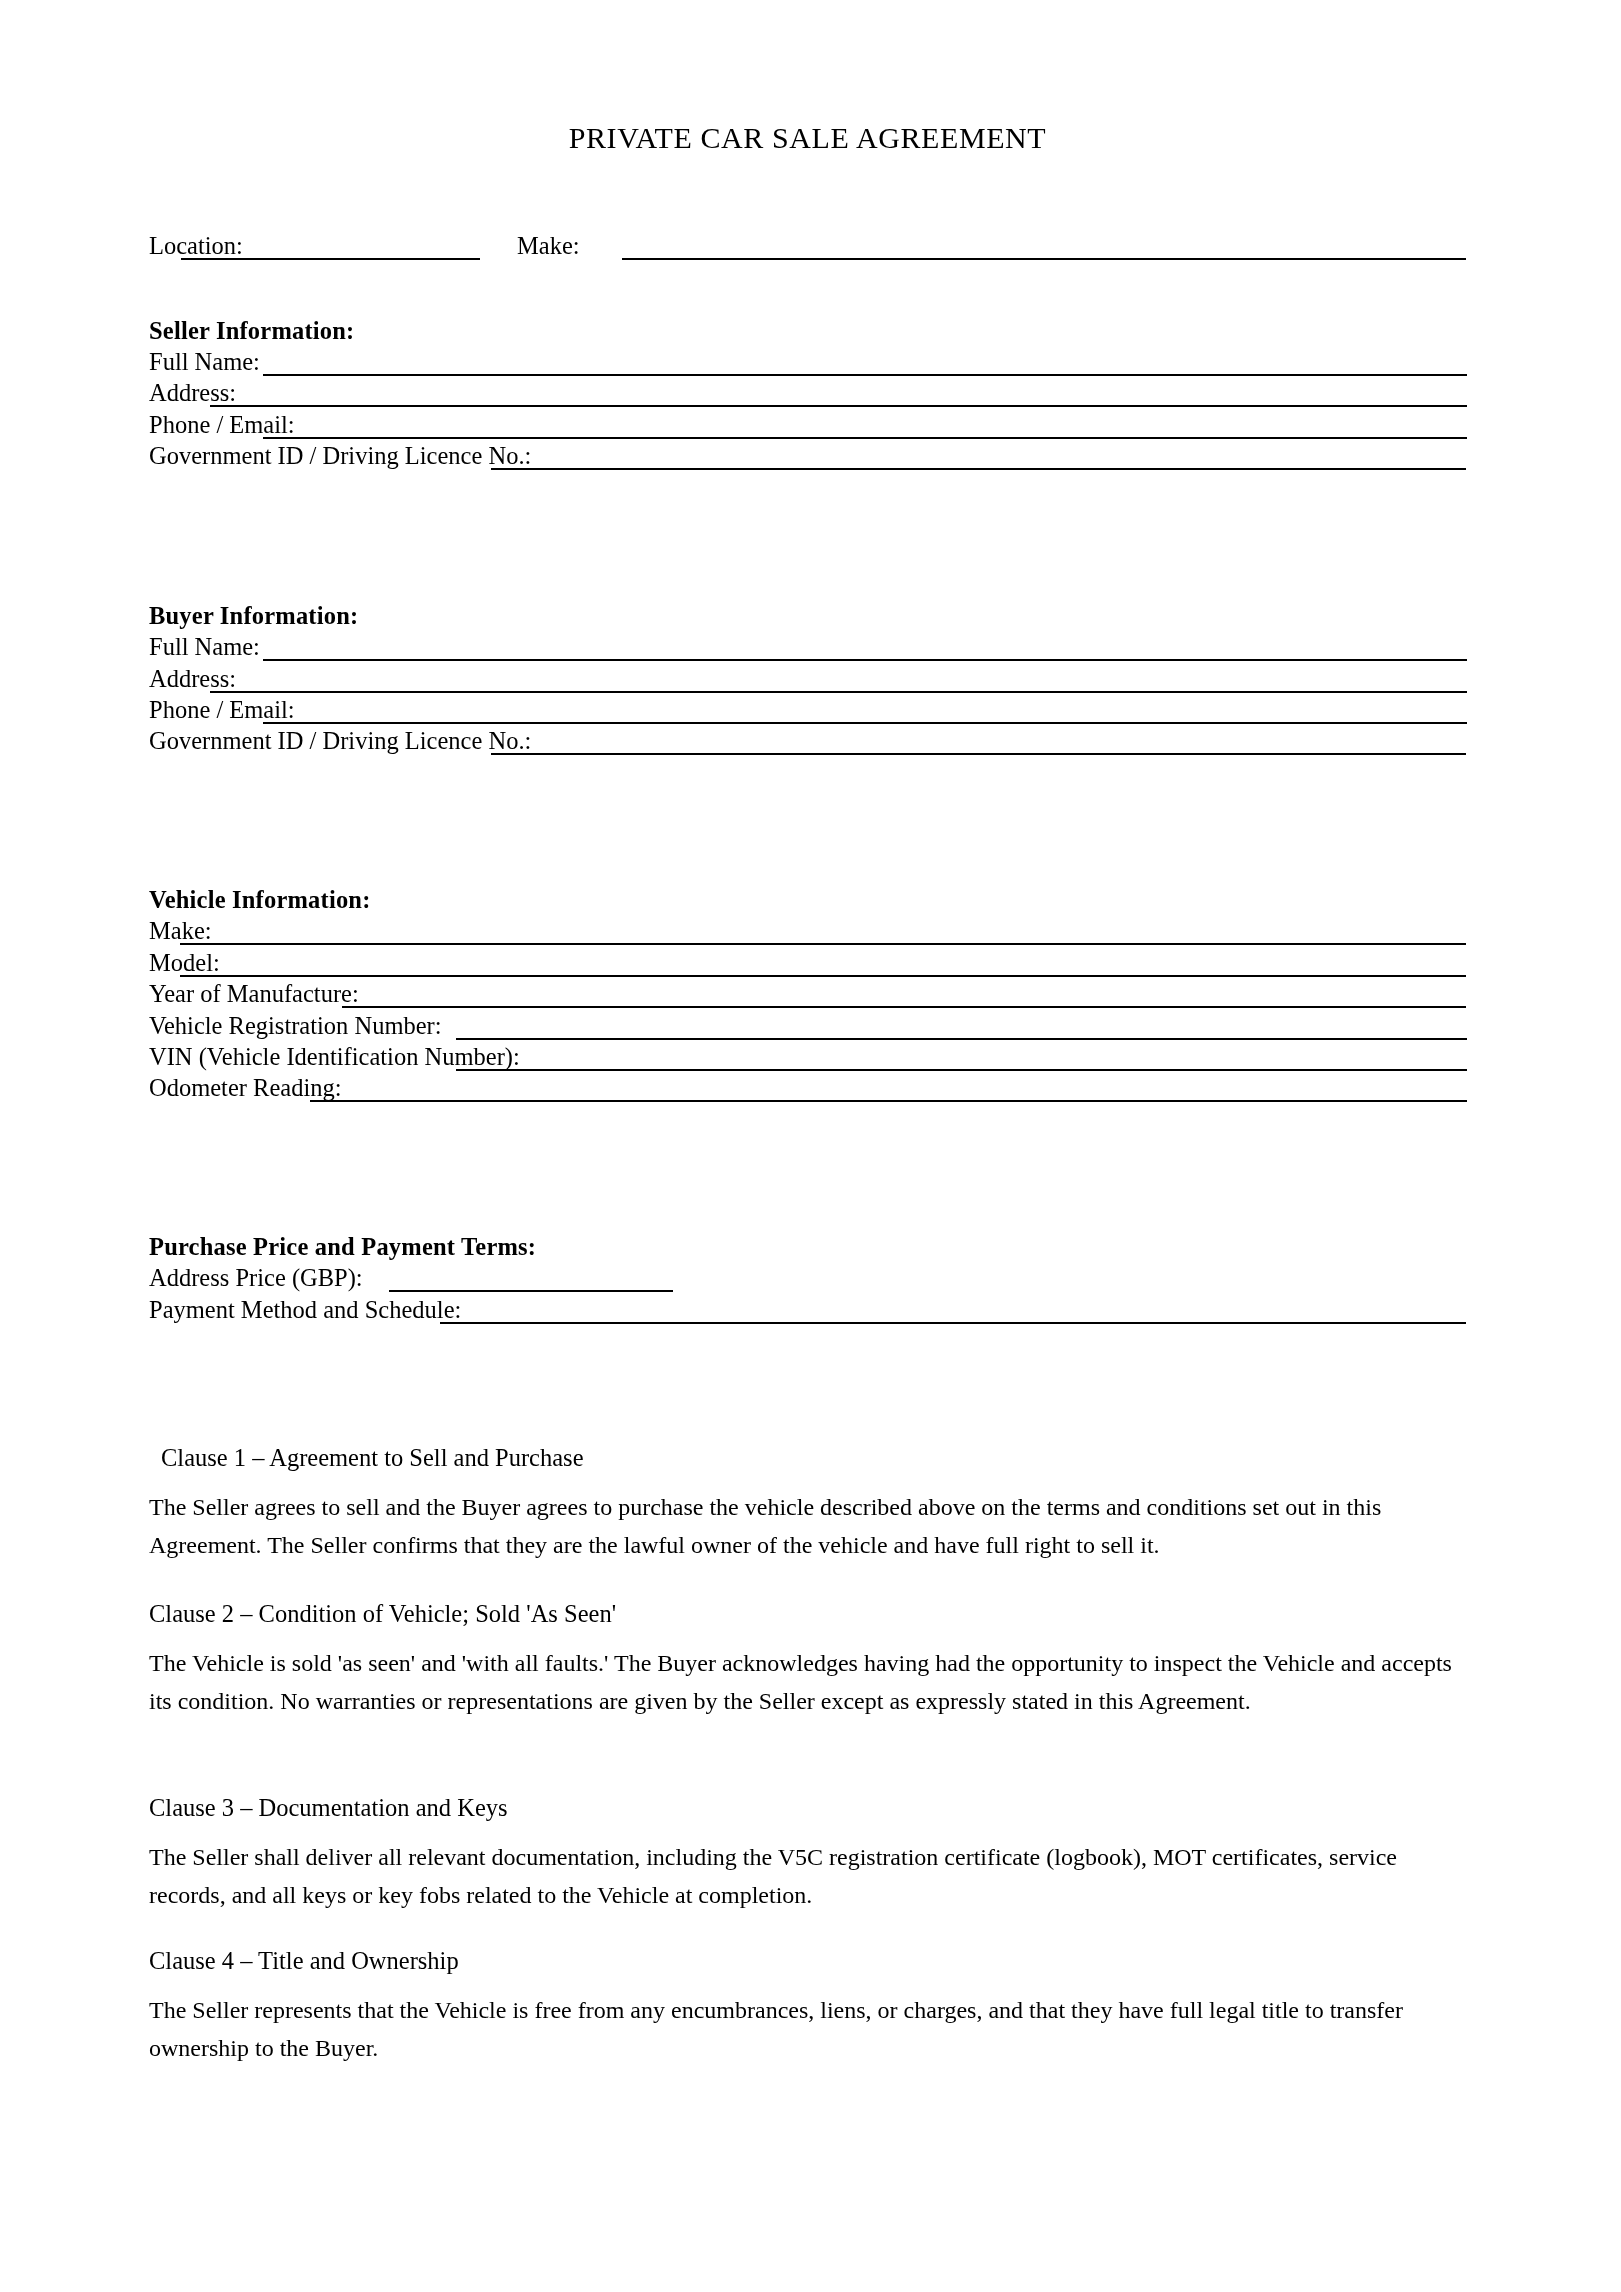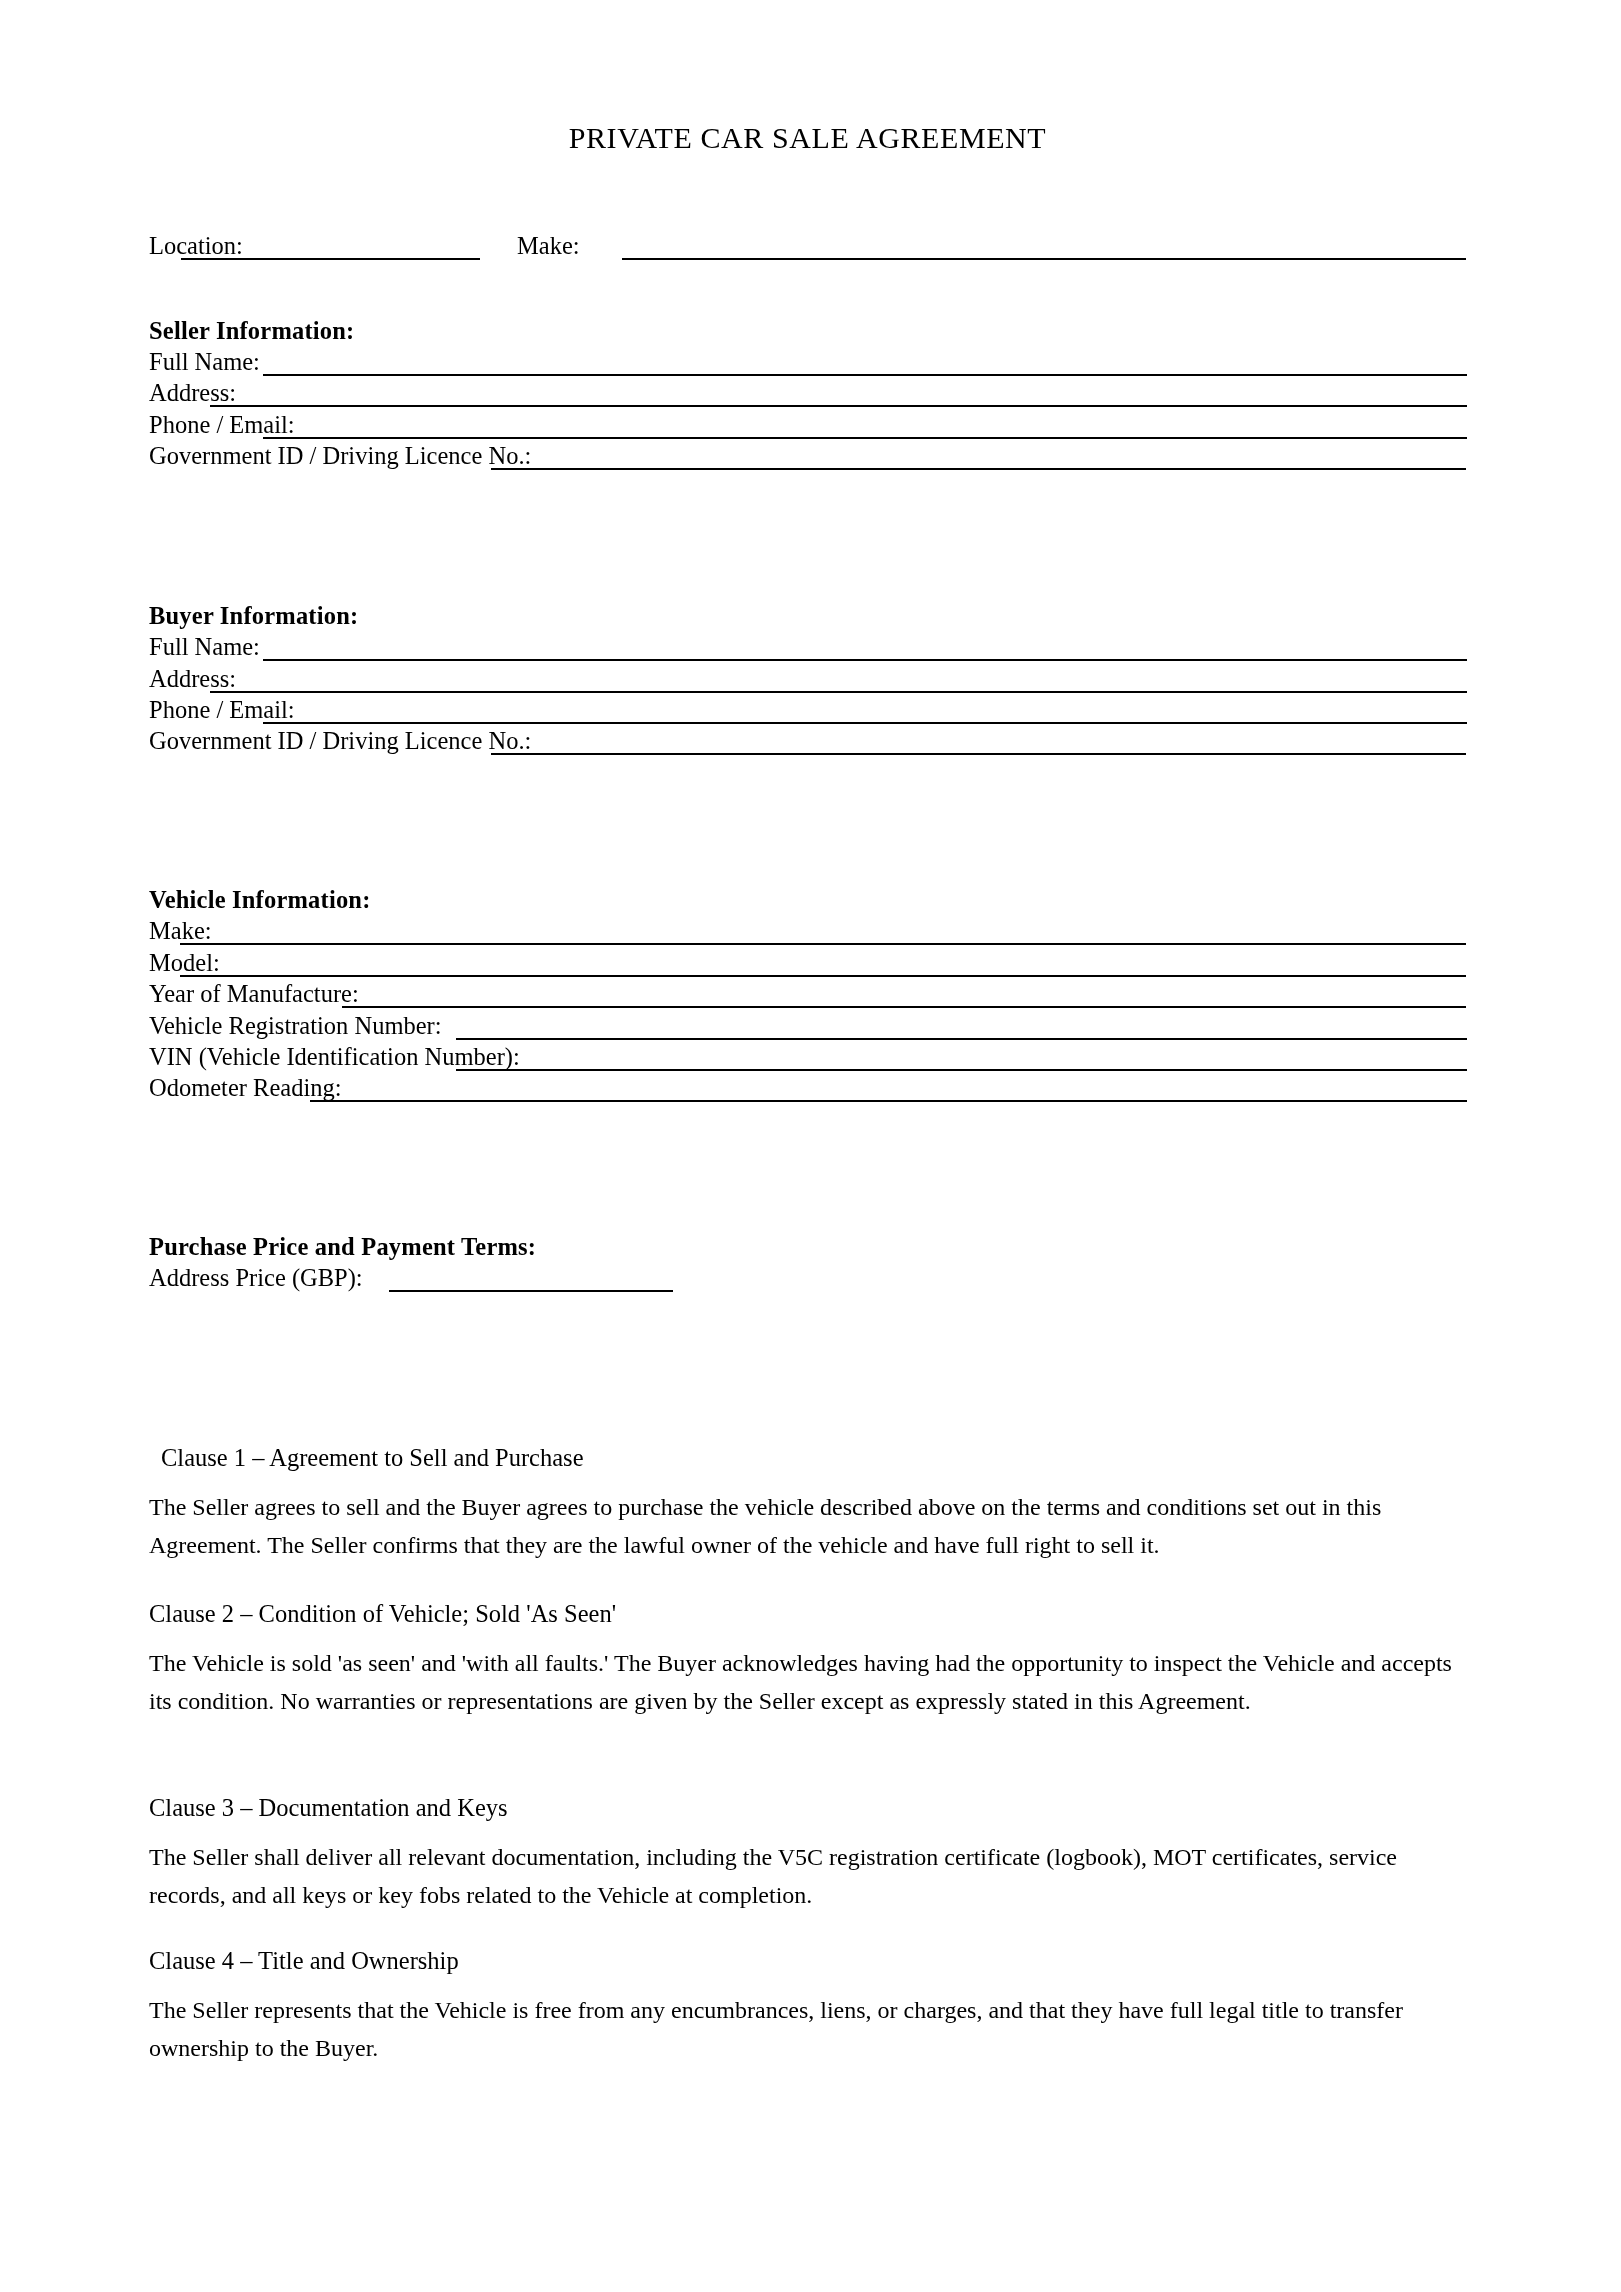--- a/index.html
+++ b/index.html
@@ -171,20 +171,24 @@
       <span class="label">Odometer Reading:</span>
       <span class="rule" style="left:161px;width:1157px;"></span>
     </div>
 
     <div class="section-head" style="top:1232px;">Purchase Price and Payment Terms:</div>
 
     <div class="row" style="top:1263px;">
       <span class="label">Address Price (GBP):</span>
       <span class="rule" style="left:240px;width:284px;"></span>
     </div>
+    <div class="row" style="top:1295px;">
+      <span class="label">Payment Method and Schedule:</span>
+      <span class="rule" style="left:291px;width:1026px;"></span>
+    </div>
 
     <div class="clause-head" style="top:1443px;margin-left:12px;">Clause 1 – Agreement to Sell and Purchase</div>
     <div class="clause-body" style="top:1488px;">The Seller agrees to sell and the Buyer agrees to purchase the vehicle described above on the terms and conditions set out in this Agreement. The Seller confirms that they are the lawful owner of the vehicle and have full right to sell it.</div>
 
     <div class="clause-head" style="top:1599px;">Clause 2 – Condition of Vehicle; Sold 'As Seen'</div>
     <div class="clause-body" style="top:1644px;">The Vehicle is sold 'as seen' and 'with all faults.' The Buyer acknowledges having had the opportunity to inspect the Vehicle and accepts its condition. No warranties or representations are given by the Seller except as expressly stated in this Agreement.</div>
 
     <div class="clause-head" style="top:1793px;">Clause 3 – Documentation and Keys</div>
     <div class="clause-body" style="top:1838px;">The Seller shall deliver all relevant documentation, including the V5C registration certificate (logbook), MOT certificates, service records, and all keys or key fobs related to the Vehicle at completion.</div>
 

